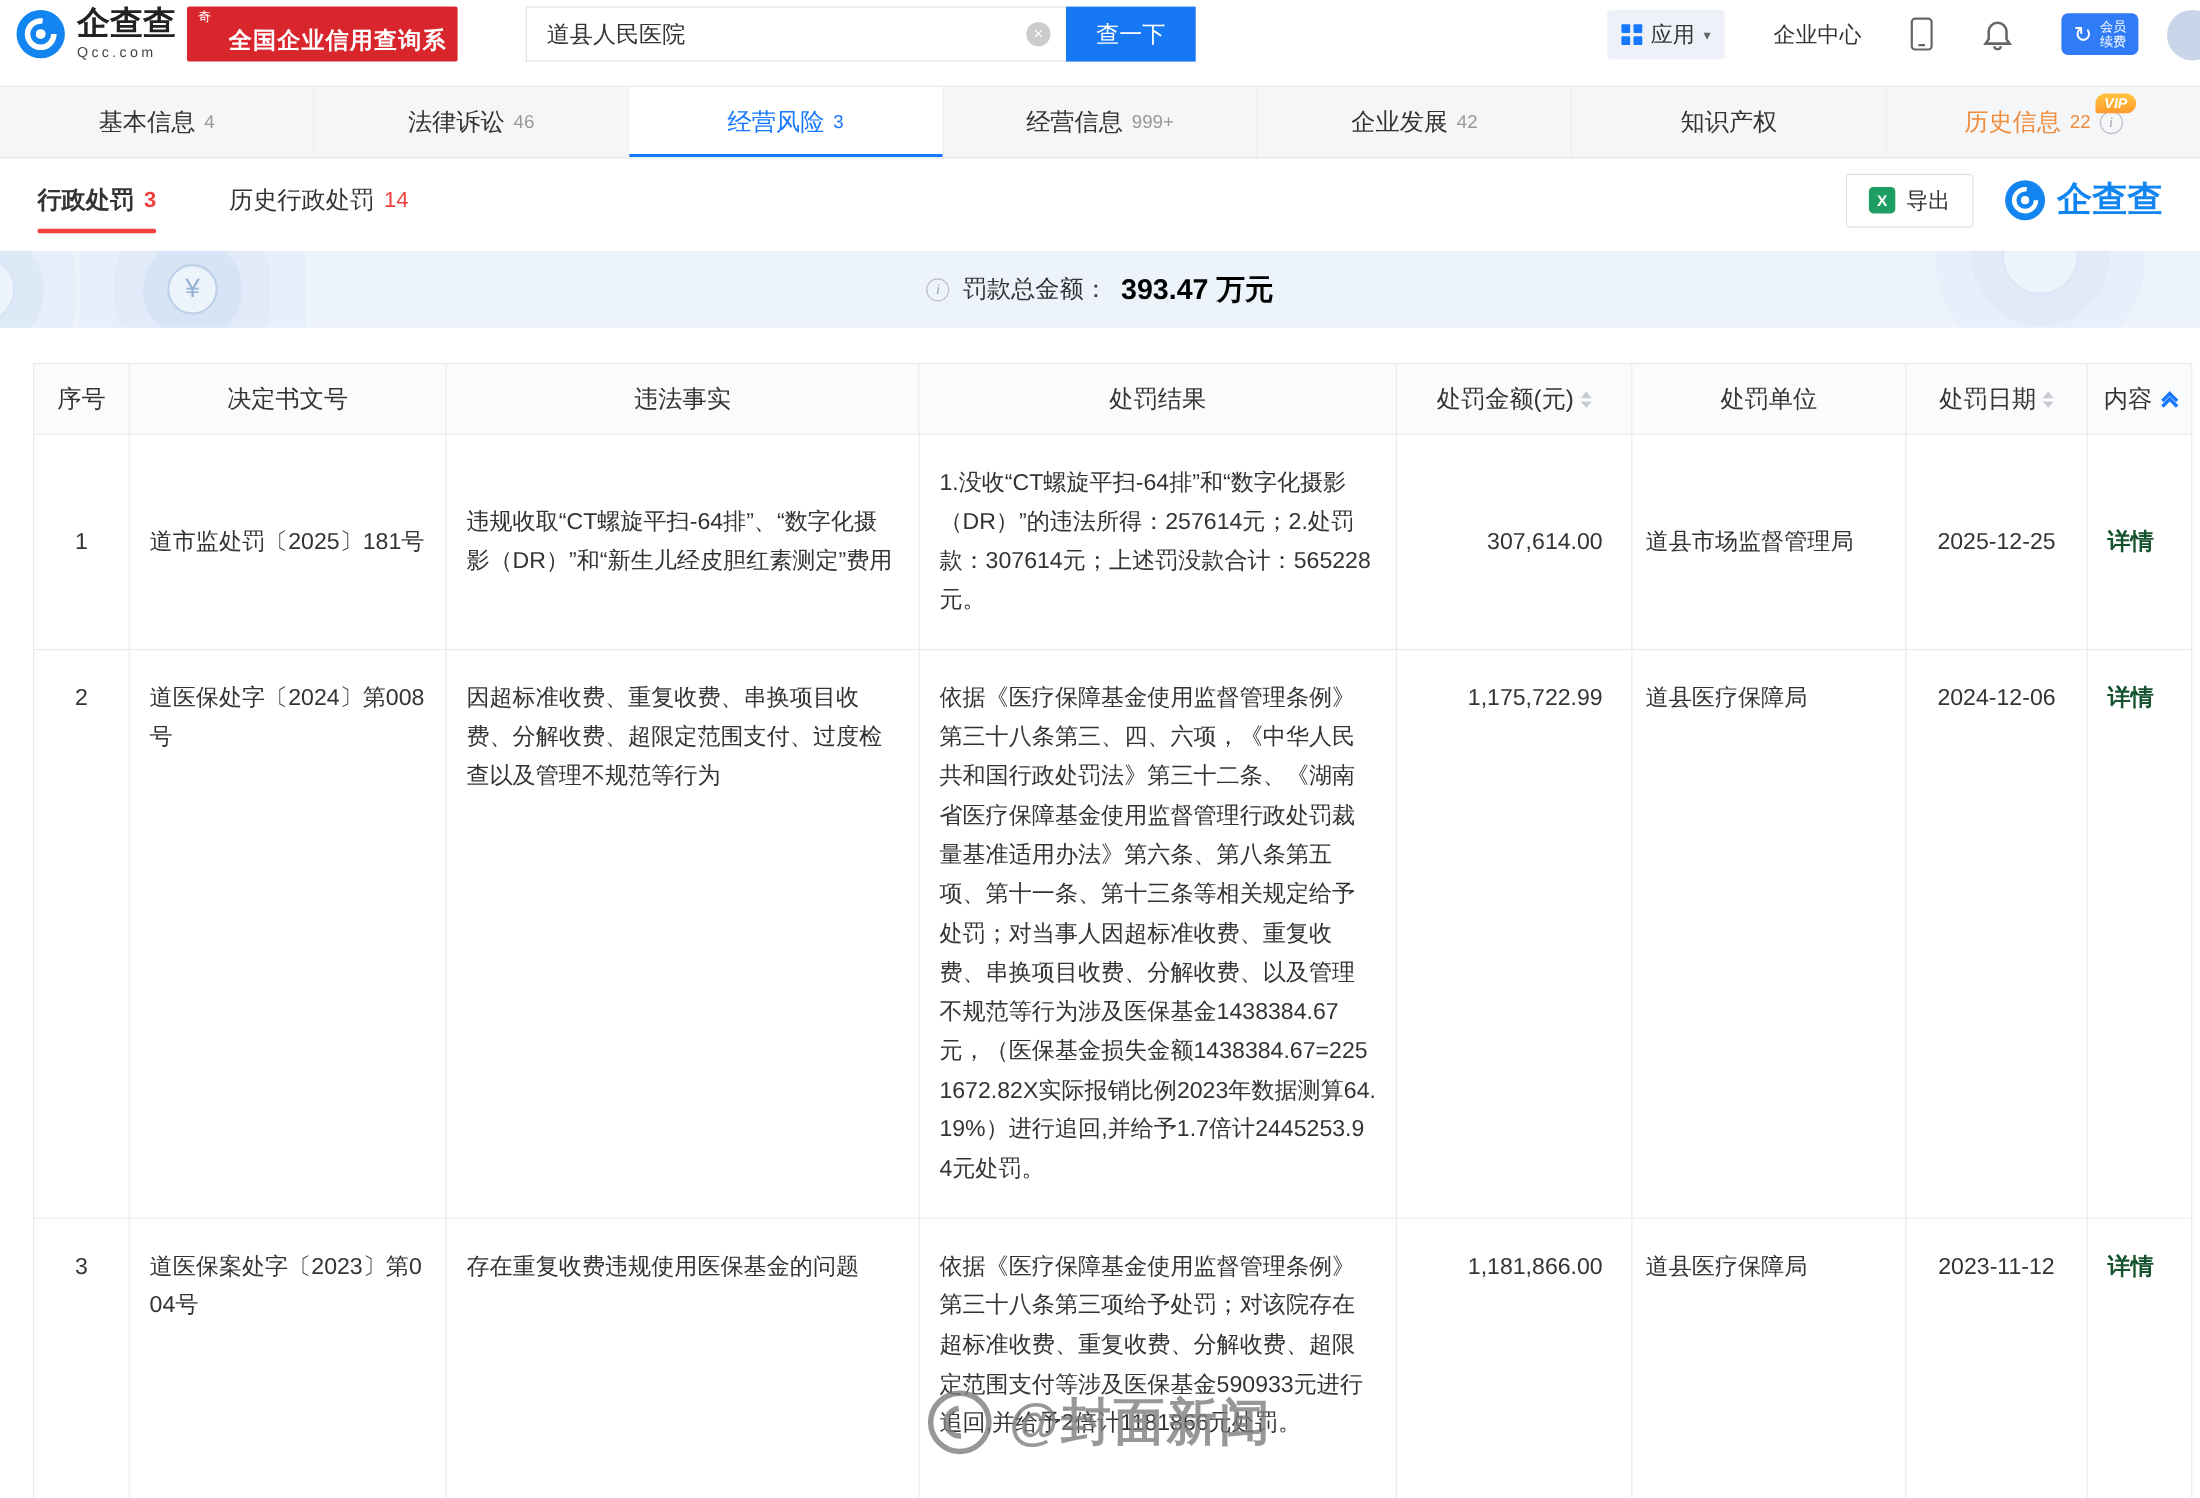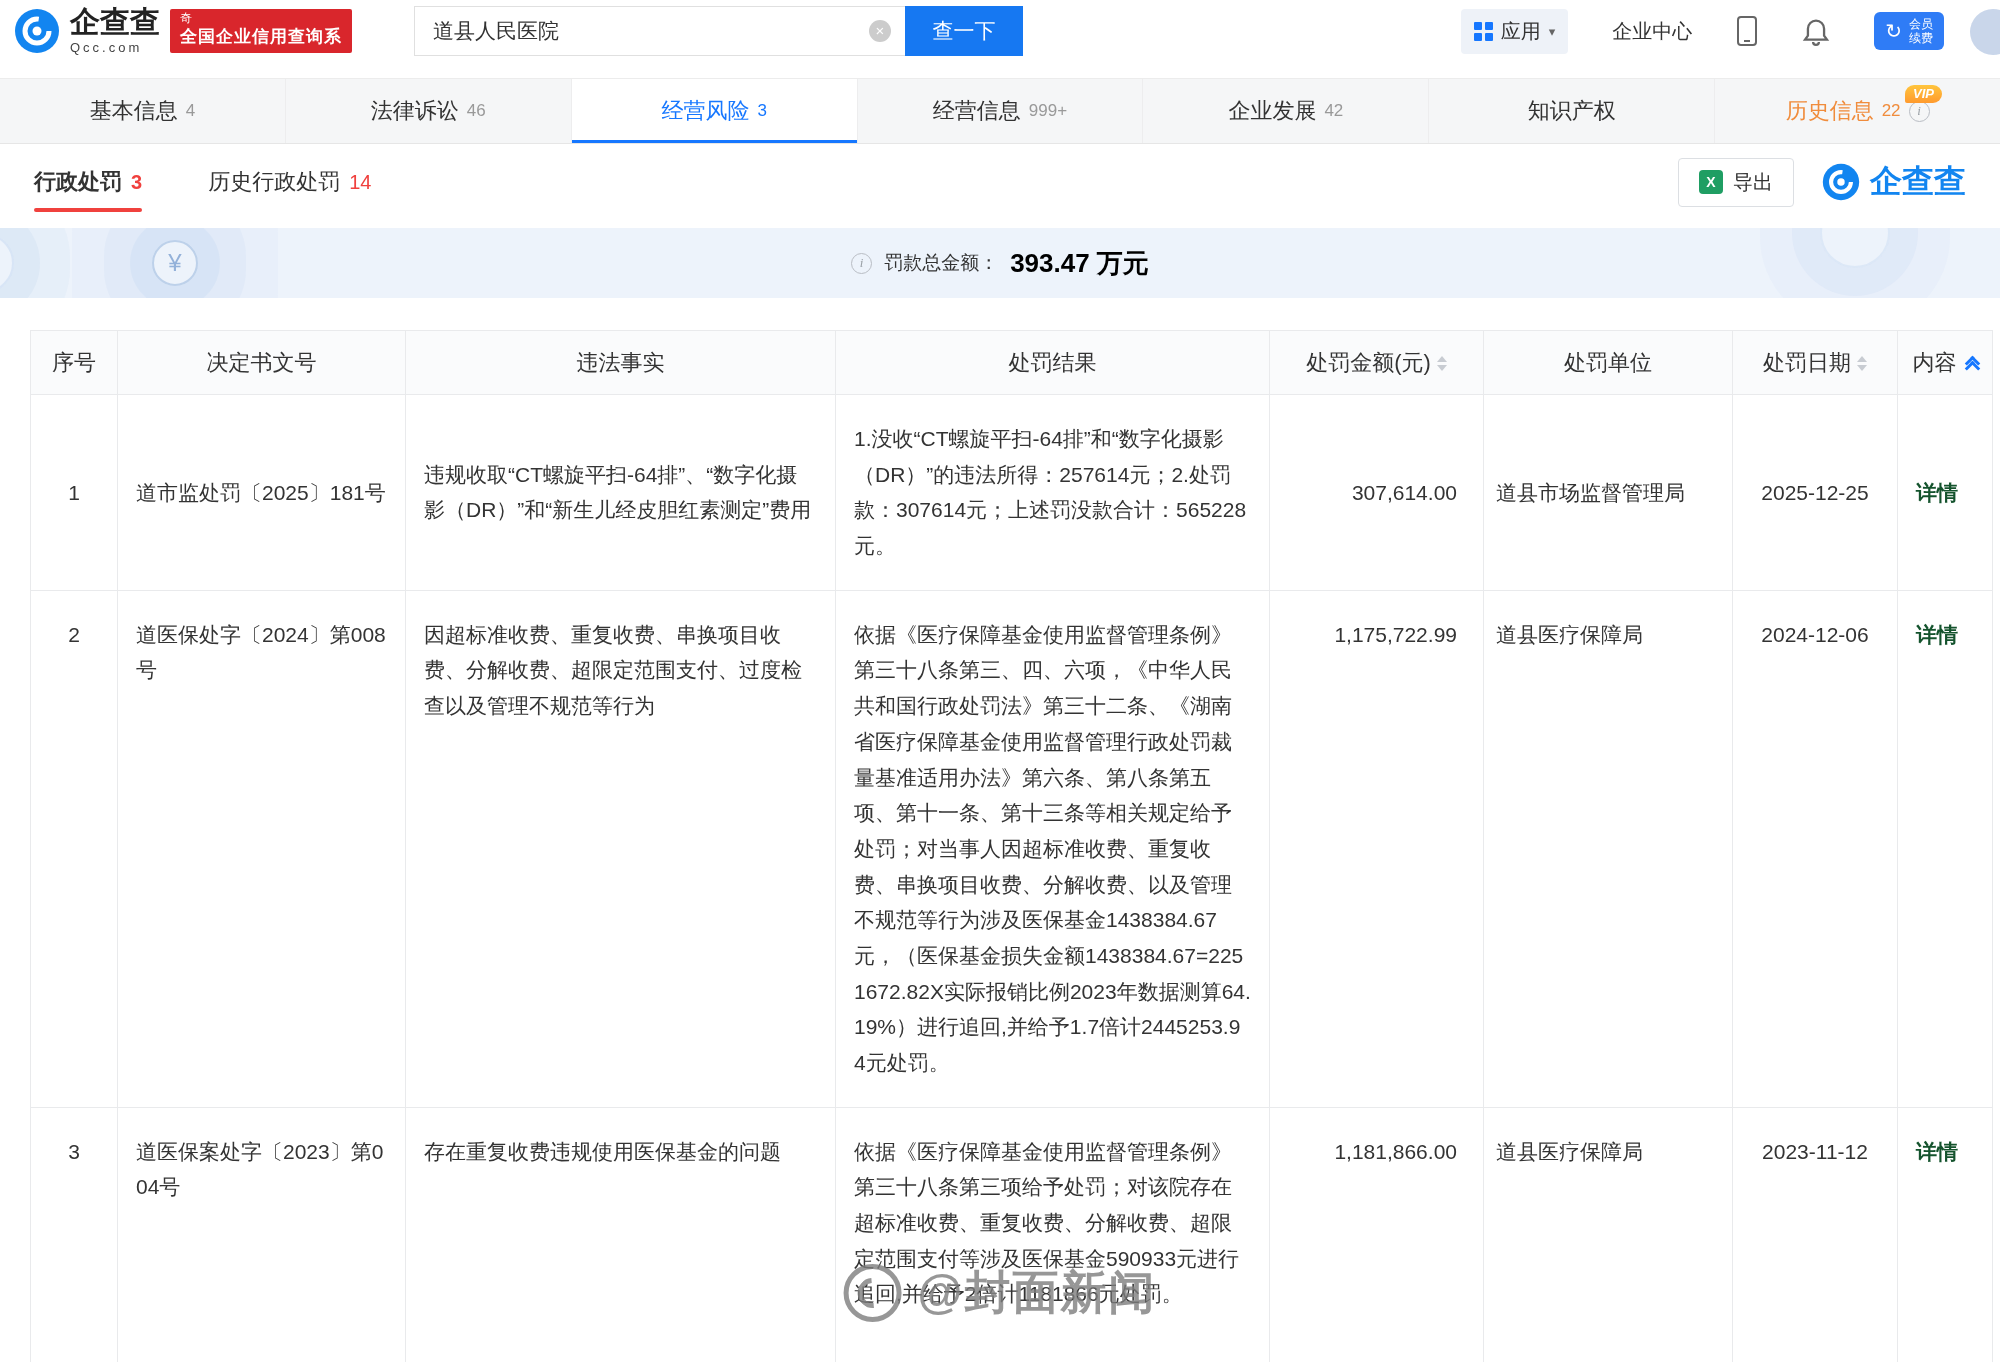--- a/index.html
+++ b/index.html
@@ -9,21 +9,21 @@
     background:#fff; color:#333; position:relative; overflow:hidden;
   }
 
   
   .topbar { height:62px; display:flex; align-items:center; padding-left:14px; position:relative; }
   .logo { display:flex; align-items:center; gap:10px; cursor:pointer; }
   .logo-txt .cn { font-size:30px; font-weight:700; color:#222; line-height:1; }
   .logo-txt .en { font-size:13px; color:#444; letter-spacing:3px; margin-top:3px; }
   .gov-badge { margin-left:10px; background:#d9262c; color:#fff; padding:3px 10px 5px; border-radius:2px; }
   .gov-badge .corner { display:block; font-size:12px; line-height:1.1; }
-  .gov-badge .txt { font-size:17px; font-weight:600; letter-spacing:1px; }
+  .gov-badge .txt { font-size:21px; font-weight:600; letter-spacing:1px;margin-left:28px; }
 
   .searchwrap { margin-left:62px; display:flex; align-items:center; }
   .search-field { position:relative; }
   .search-input { width:491px; height:50px; border:1px solid #e0e0e0; border-right:none; padding:0 48px 0 18px; font-size:21px; color:#333; outline:none; font-family:inherit; }
   .clear-btn { position:absolute; right:14px; top:14px; width:22px; height:22px; border-radius:50%; background:#ccc; color:#fff; font-size:15px; line-height:22px; text-align:center; cursor:pointer; }
   .search-btn { width:118px; height:50px; background:#1678f2; color:#fff; font-size:21px; border:none; cursor:pointer; font-family:inherit; }
 
   .topnav { margin-left:auto; display:flex; align-items:center; gap:44px; padding-right:56px; }
   .app-chip { background:#eef2f8; border-radius:4px; padding:9px 13px; display:flex; align-items:center; gap:8px; font-size:20px; color:#333; cursor:pointer; }
   .grid-ic { display:grid; grid-template-columns:8px 8px; grid-gap:3px; }
@@ -60,21 +60,21 @@
   .brand-right .txt { color:#1285f0; font-size:32px; font-weight:700; }
 
   
   .banner { position:relative; margin-top:8px; height:70px; background:#edf3fb; display:flex; align-items:center; justify-content:center; gap:12px; overflow:hidden; }
   .yen-rings { position:absolute; left:152px; top:50%; transform:translateY(-50%); width:46px; height:46px; border-radius:50%; border:2px solid rgba(150,180,220,.55); color:rgba(130,165,210,.85); display:flex; align-items:center; justify-content:center; font-size:24px;
     box-shadow:0 0 0 22px rgba(170,198,235,.16), 0 0 0 48px rgba(170,198,235,.11), 0 0 0 80px rgba(170,198,235,.07); }
   .rings-left { position:absolute; left:-46px; top:50%; transform:translateY(-50%); width:60px; height:60px; border-radius:50%; border:2px solid rgba(170,198,235,.3);
     box-shadow:0 0 0 26px rgba(170,198,235,.14), 0 0 0 56px rgba(170,198,235,.09); }
   .rings-right { position:absolute; right:110px; top:-30px; width:70px; height:70px; border-radius:50%; border:2px solid rgba(170,198,235,.25);
     box-shadow:0 0 0 28px rgba(170,198,235,.12), 0 0 0 60px rgba(170,198,235,.07); }
-  .banner .label { font-size:19px; color:#333; }
+  .banner .label { font-size:22px; color:#333; }
   .banner .amount { font-size:26px; font-weight:700; color:#000000; }
 
   
   .table-wrap { margin:32px 0 0 30px; }
   table { border-collapse:collapse; table-layout:fixed; width:1962px; background:#fff; }
   th, td { border:1px solid #e9eaec; }
   th { height:64px; font-size:22px; font-weight:400; color:#333; text-align:center; background:#fafbfc; padding:0 8px; white-space:nowrap; overflow:hidden; }
   td { font-size:21px; color:#333; padding:26px 18px; vertical-align:top; line-height:1.7; word-break:break-all; }
   tr.vc td { vertical-align:middle; }
   td.seq { text-align:center; }

